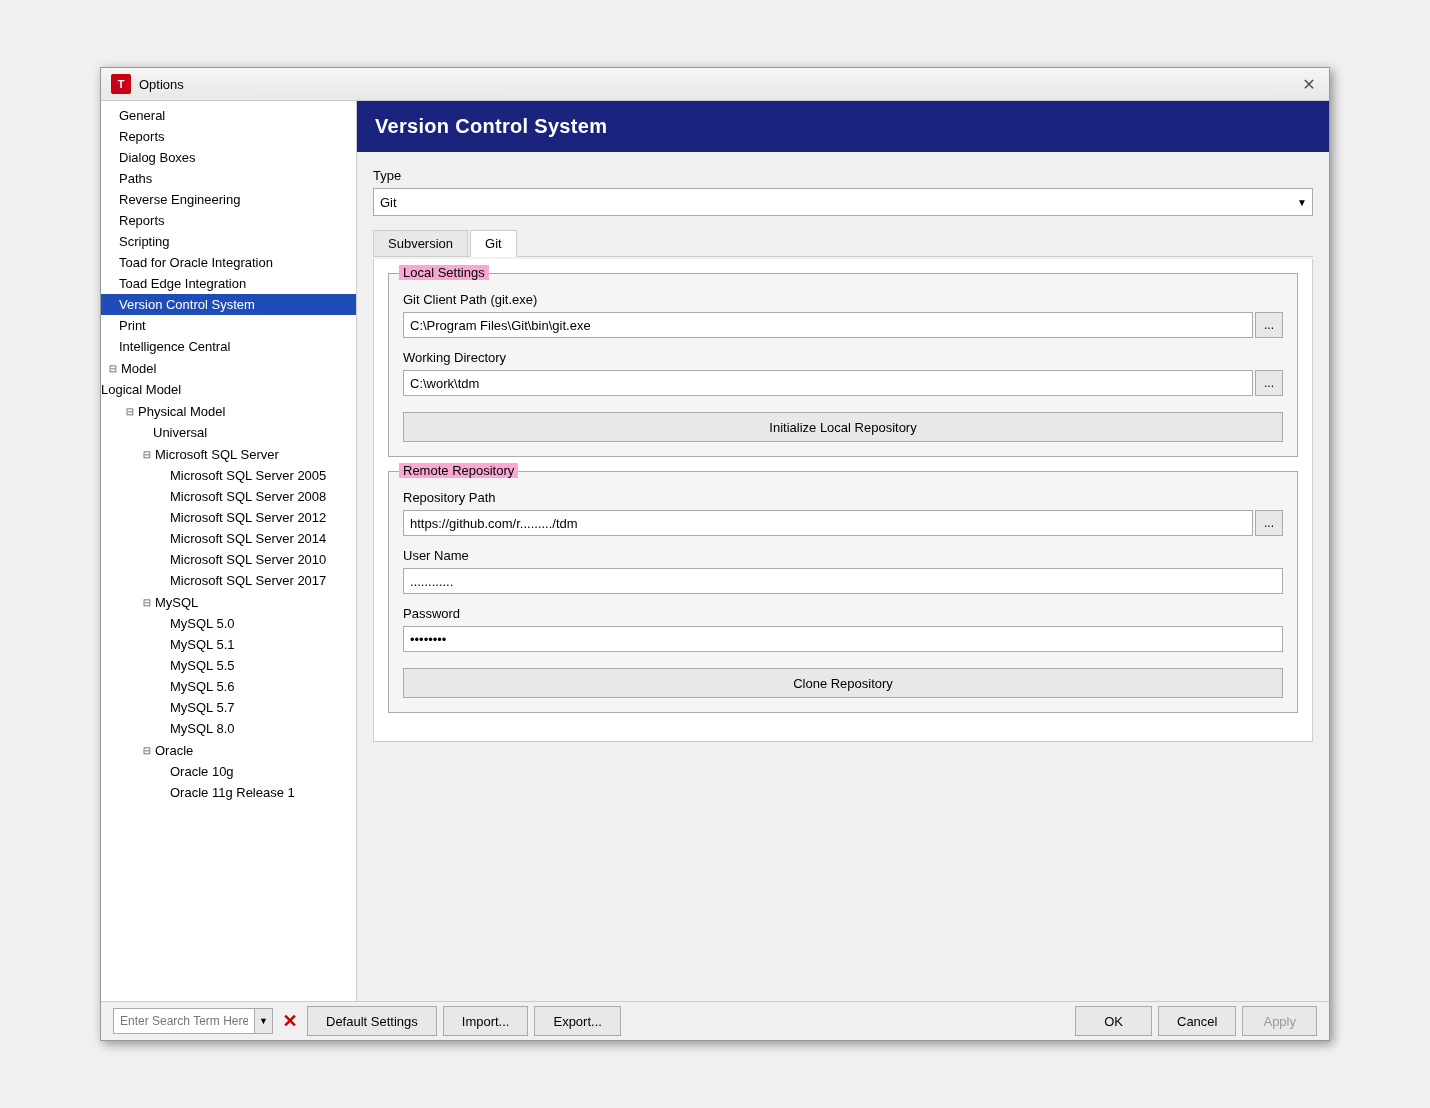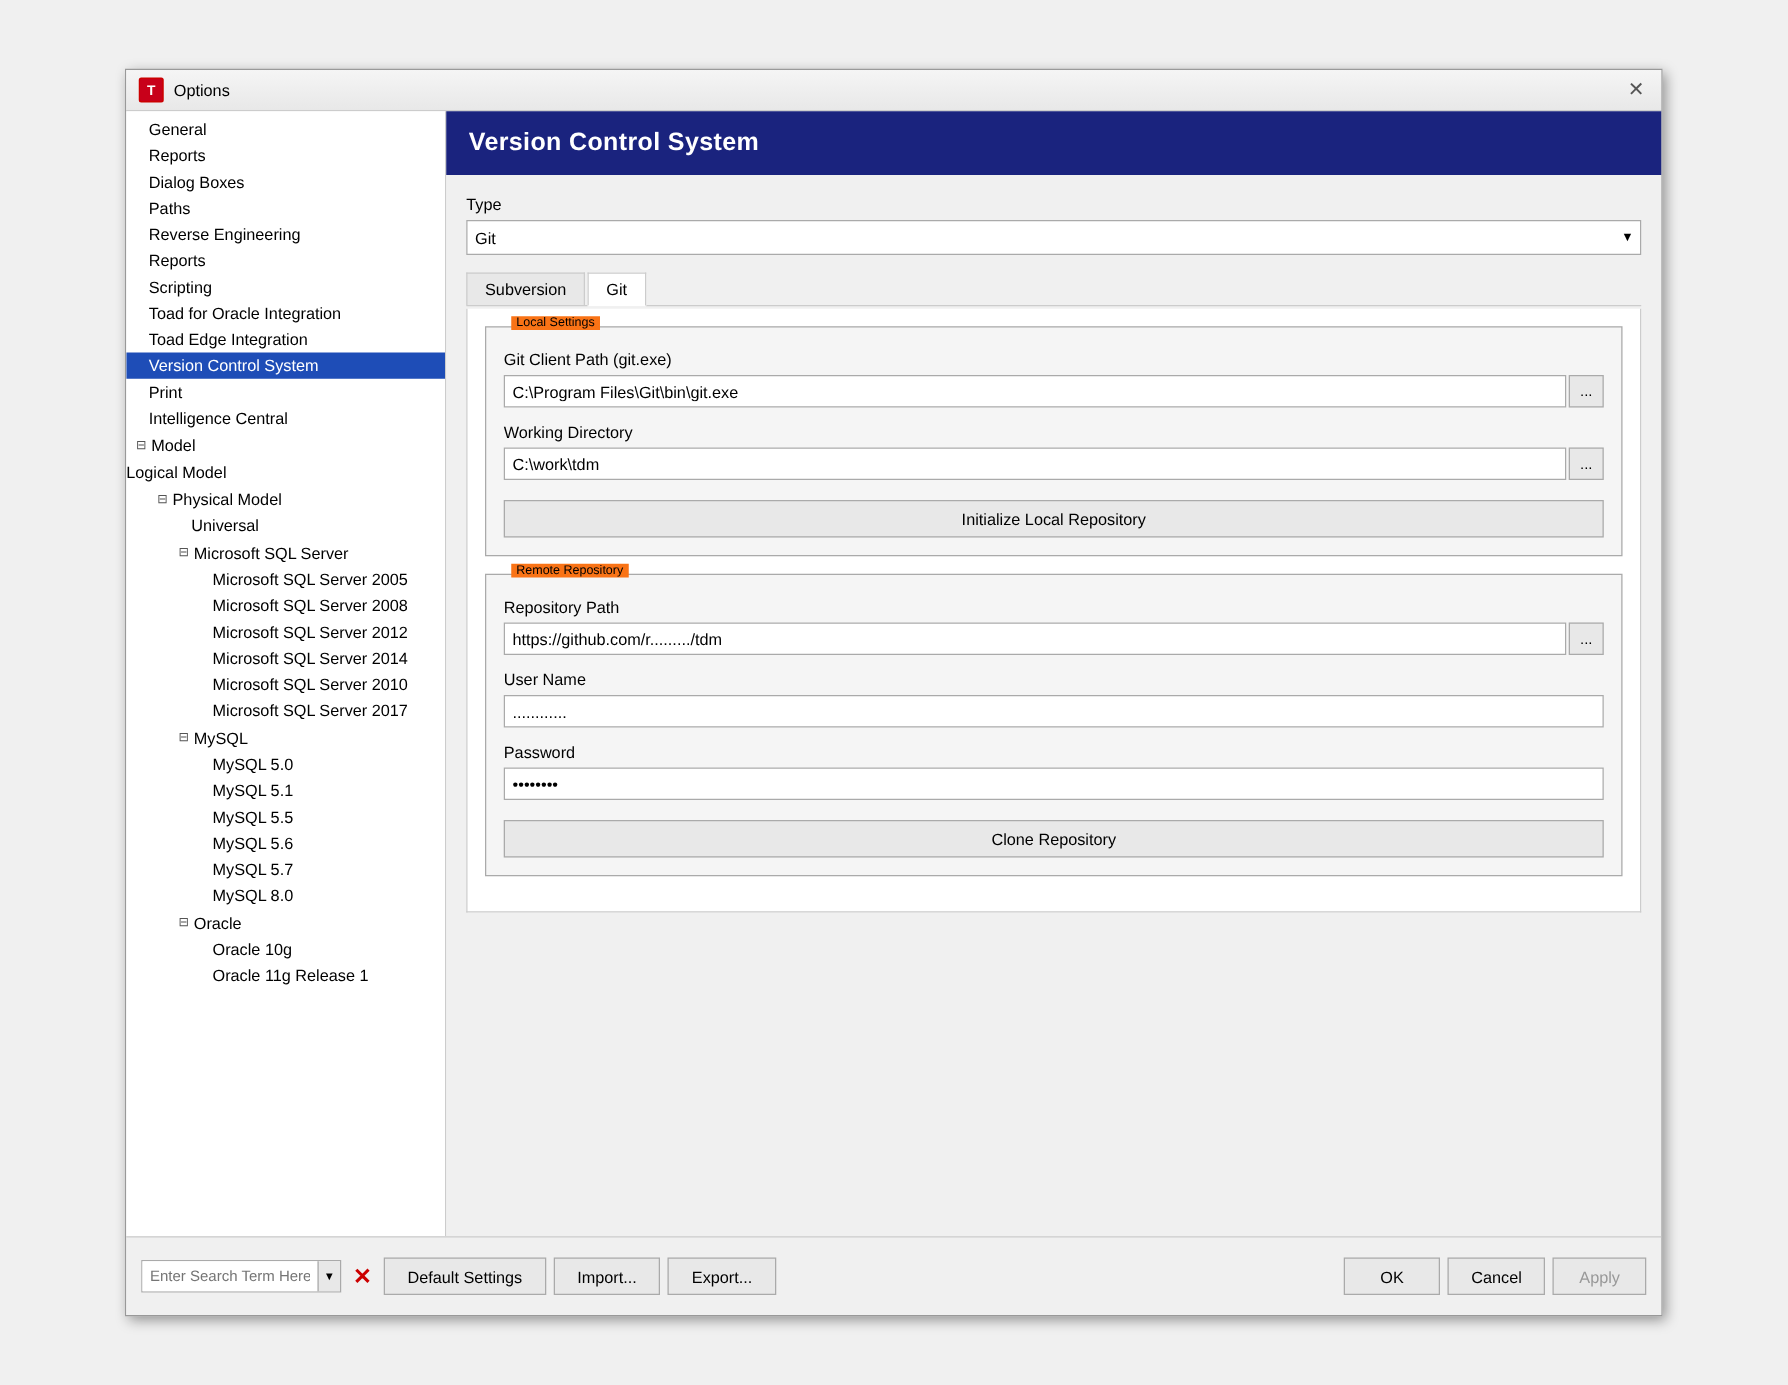--- a/index.html
+++ b/index.html
@@ -215,24 +215,24 @@
     .group-box {
       border: 1px solid #aaa;
       padding: 10px 14px 14px;
       margin-bottom: 14px;
       position: relative;
       background: #f5f5f5;
     }
     .group-box-title {
       position: absolute;
       top: -9px;
-      left: 20px;
-      background: #f97316;
+      left: 10px;
+      background: #f9a8d4;
       padding: 0 4px;
-      font-size: 10px;
+      font-size: 13px;
       color: #000;
     }
     .action-btn {
       width: 100%;
       height: 30px;
       border: 1px solid #aaa;
       background: #e8e8e8;
       cursor: pointer;
       font-size: 13px;
       font-family: inherit;
@@ -243,21 +243,21 @@
       height: 26px;
       border: 1px solid #aaa;
       background: white;
       padding: 2px 6px;
       font-size: 13px;
       font-family: inherit;
     }
     .footer {
       background: #f0f0f0;
       border-top: 1px solid #ccc;
-      padding: 16px 12px;
+      padding: 4px 12px;
       display: flex;
       align-items: center;
       gap: 6px;
     }
     .footer-left {
       display: flex;
       align-items: center;
       gap: 6px;
       flex: 1;
     }

